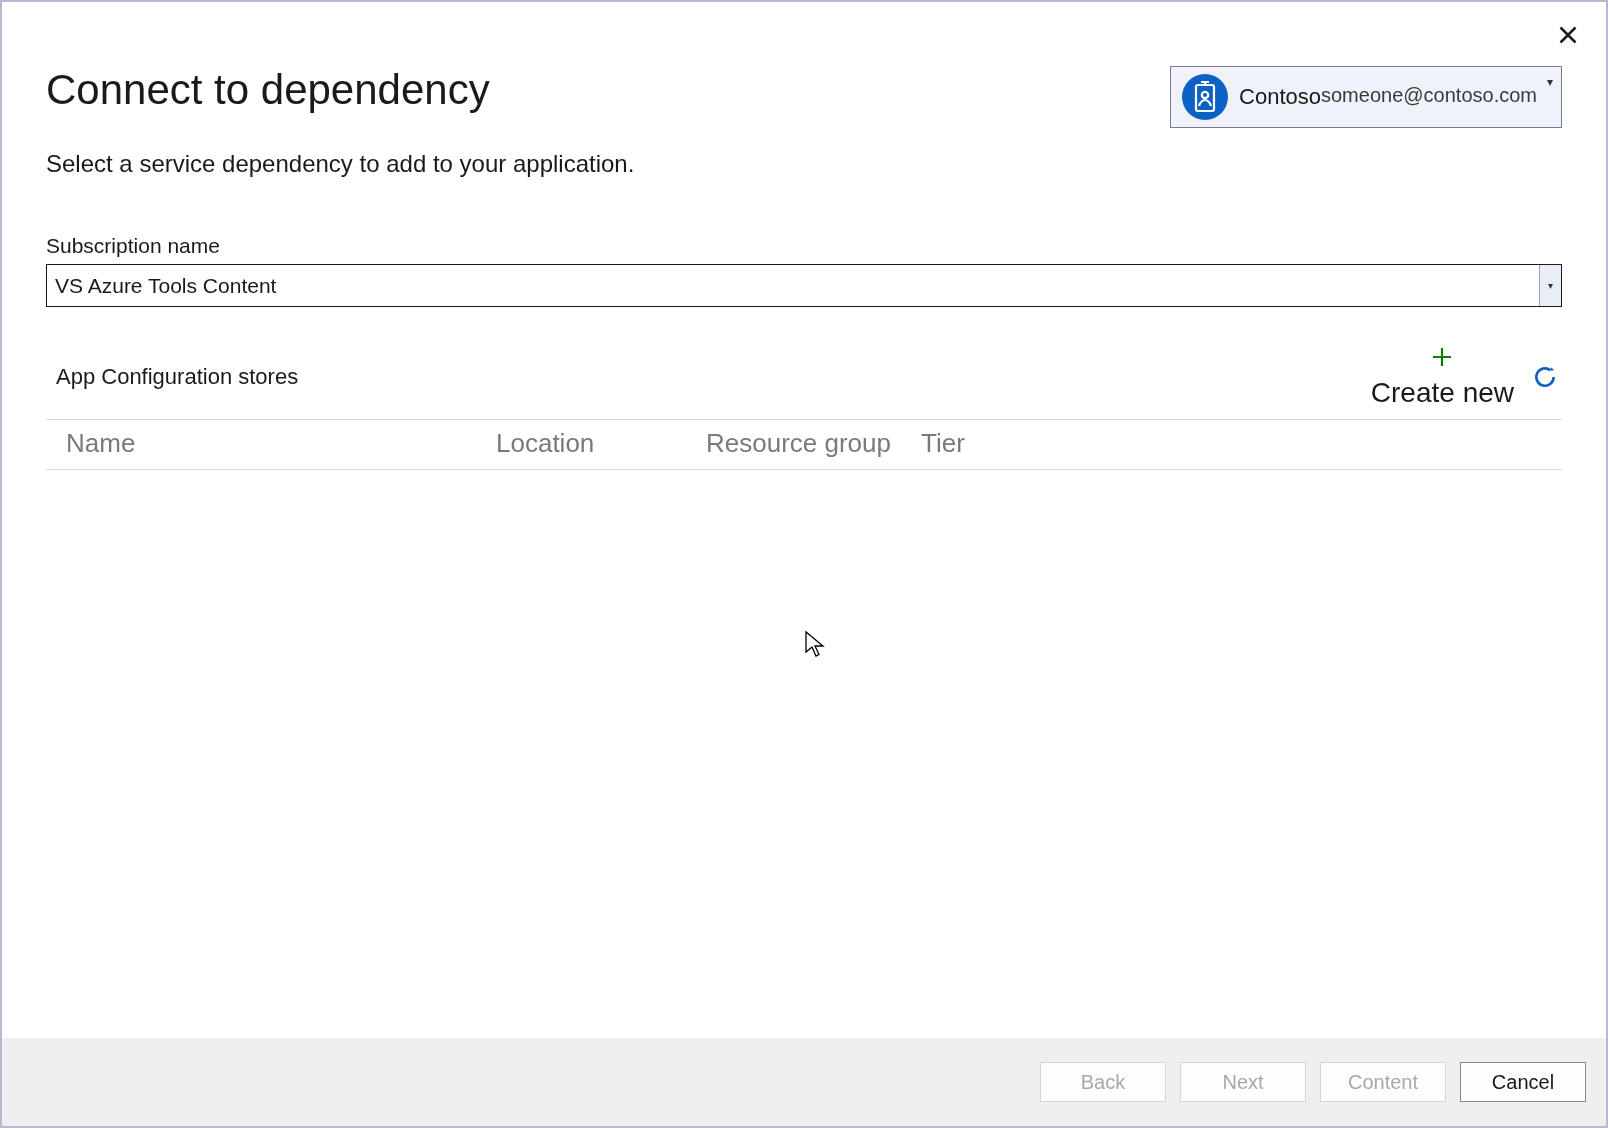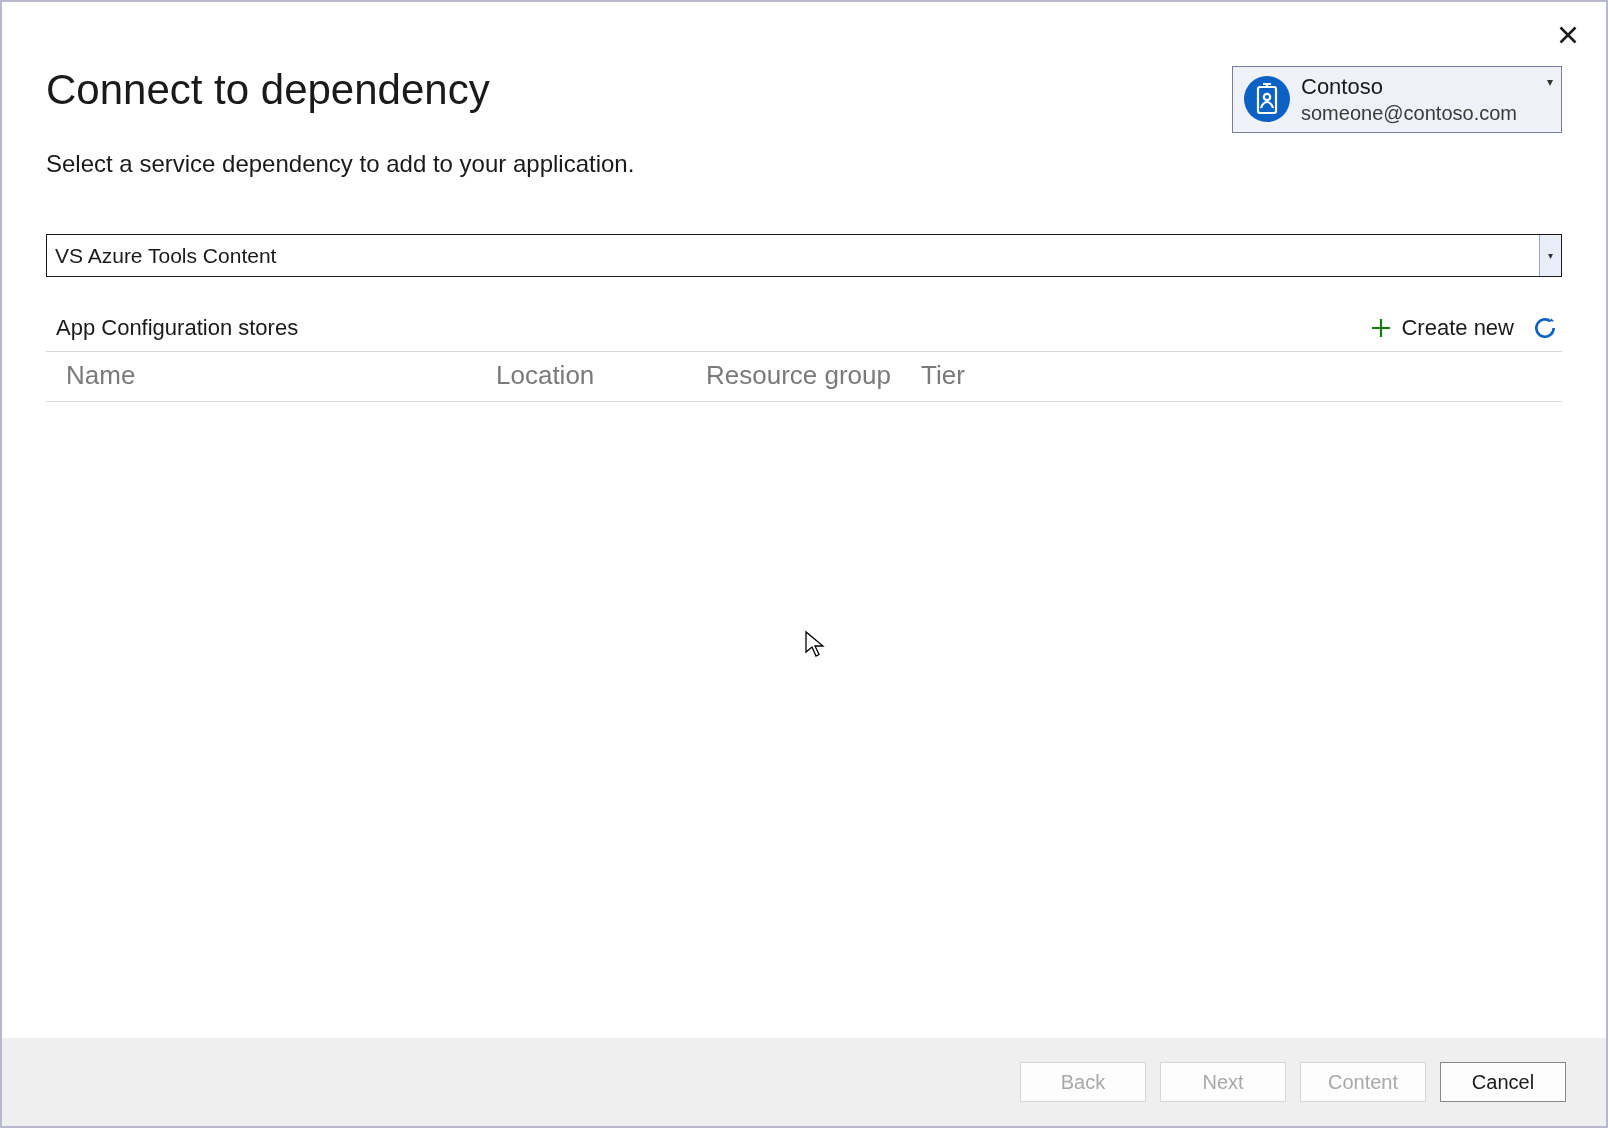--- a/index.html
+++ b/index.html
@@ -67,21 +67,20 @@
       min-width: 330px;
       cursor: pointer;
     }
     .account-icon {
       width: 48px;
       height: 48px;
       flex-shrink: 0;
     }
     .account-text {
       display: flex;
-      flex-direction: column;
       line-height: 1.25;
     }
     .account-name {
       font-size: 22px;
       color: #1a1a1a;
     }
     .account-email {
       font-size: 20px;
       color: #3a3a3a;
     }
@@ -141,21 +140,22 @@
       display: flex;
       align-items: center;
       gap: 18px;
     }
     .create-new {
       display: flex;
       align-items: center;
       gap: 8px;
       cursor: pointer;
       color: #1a1a1a;
-      font-size: 22px;
+      font-size: 28px;
+      flex-direction: column;
     }
     .plus-icon svg {
       width: 24px;
       height: 24px;
       display: block;
     }
     .refresh-icon svg {
       width: 26px;
       height: 26px;
       display: block;
@@ -166,21 +166,21 @@
       border-bottom: 1px solid #d9d9d9;
       color: #7a7a7a;
       font-size: 26px;
     }
     .col-name { width: 430px; }
     .col-location { width: 210px; }
     .col-resource { width: 215px; }
     .col-tier { flex: 1; }
     .footer {
       background: #efefef;
-      padding: 24px 40px;
+      padding: 24px 20px;
       display: flex;
       justify-content: flex-end;
       gap: 14px;
     }
     .btn {
       min-width: 126px;
       height: 40px;
       border: 1px solid #c0c0c0;
       background: #fdfdfd;
       font-size: 20px;
@@ -232,20 +232,21 @@
         </span>
         <div class="account-text">
           <span class="account-name">Contoso</span>
           <span class="account-email">someone@contoso.com</span>
         </div>
         <span class="account-caret">▾</span>
       </div>
     </div>
 
     <div class="field-block">
+      <div class="field-label">Subscription name</div>
       <div class="dropdown">
         <div class="dropdown-value">VS Azure Tools Content</div>
         <div class="dropdown-arrow">▾</div>
       </div>
     </div>
 
     <div class="section-row">
       <div class="section-label">App Configuration stores</div>
       <div class="section-actions">
         <div class="create-new">

